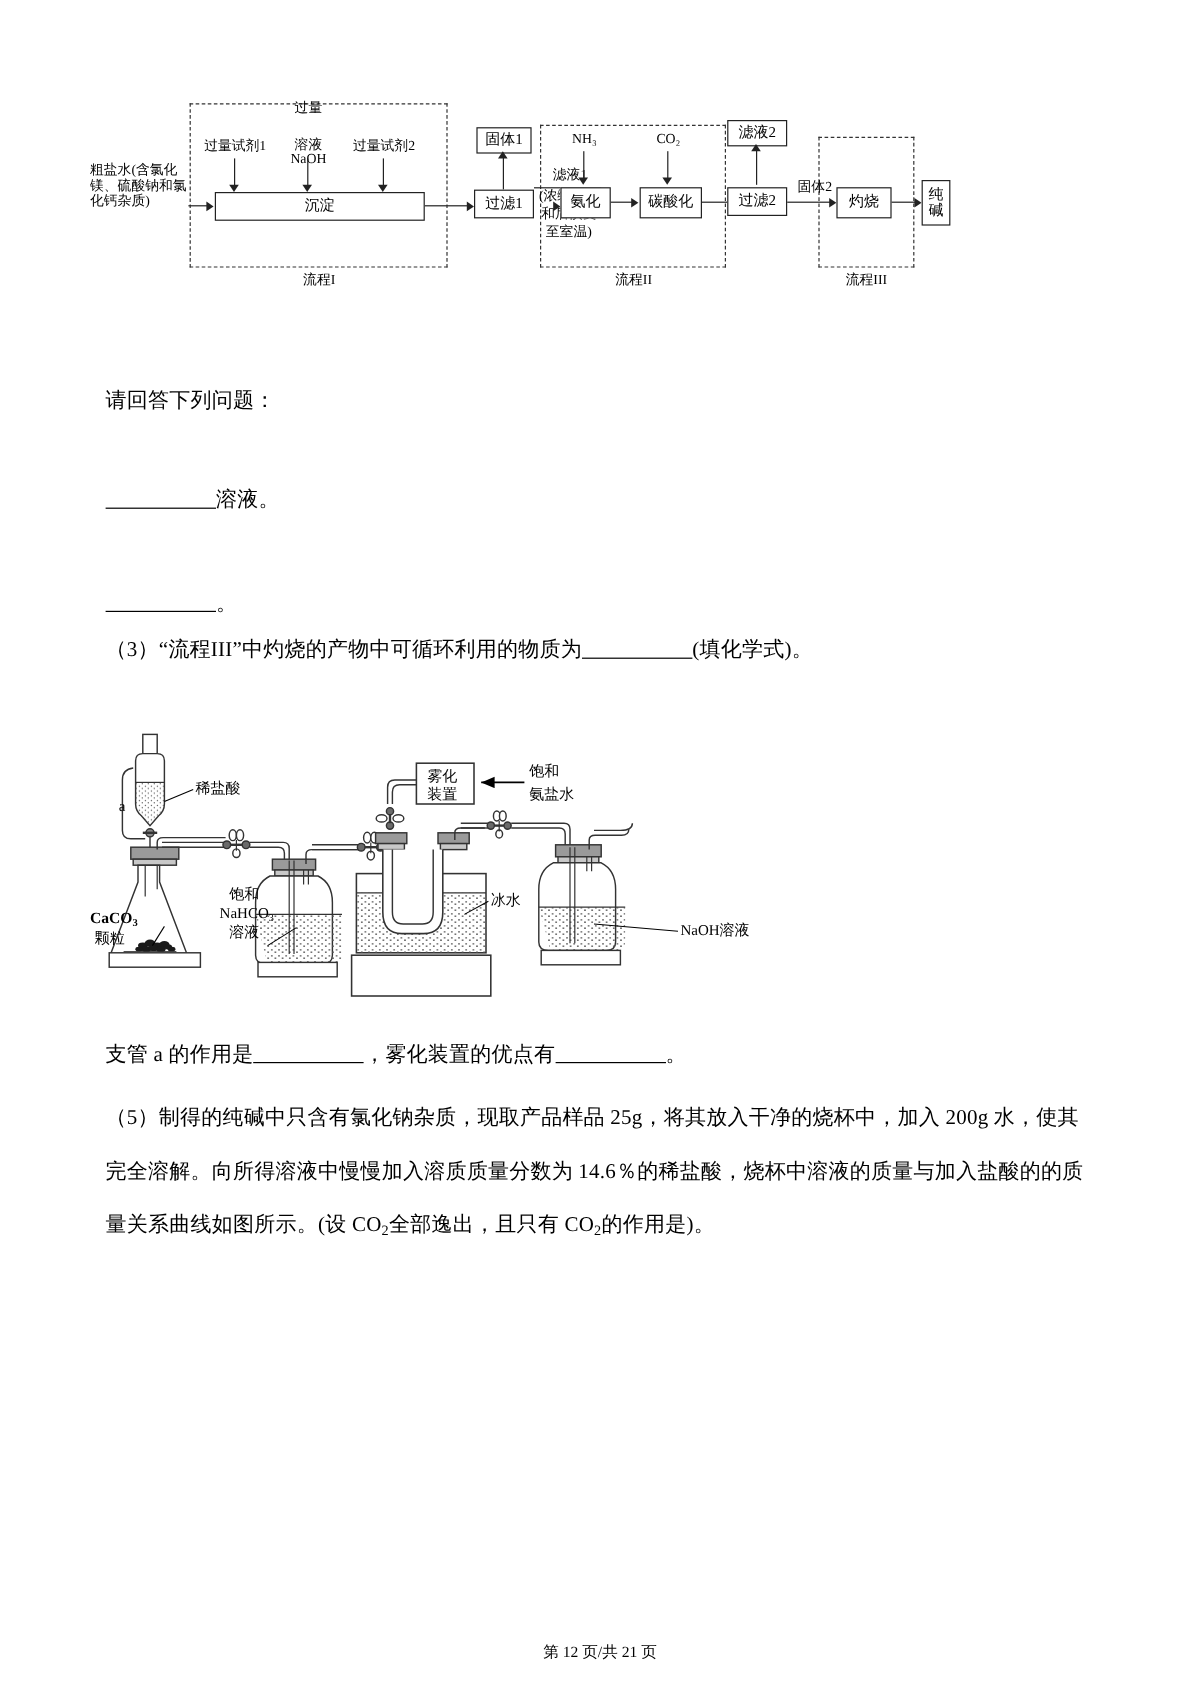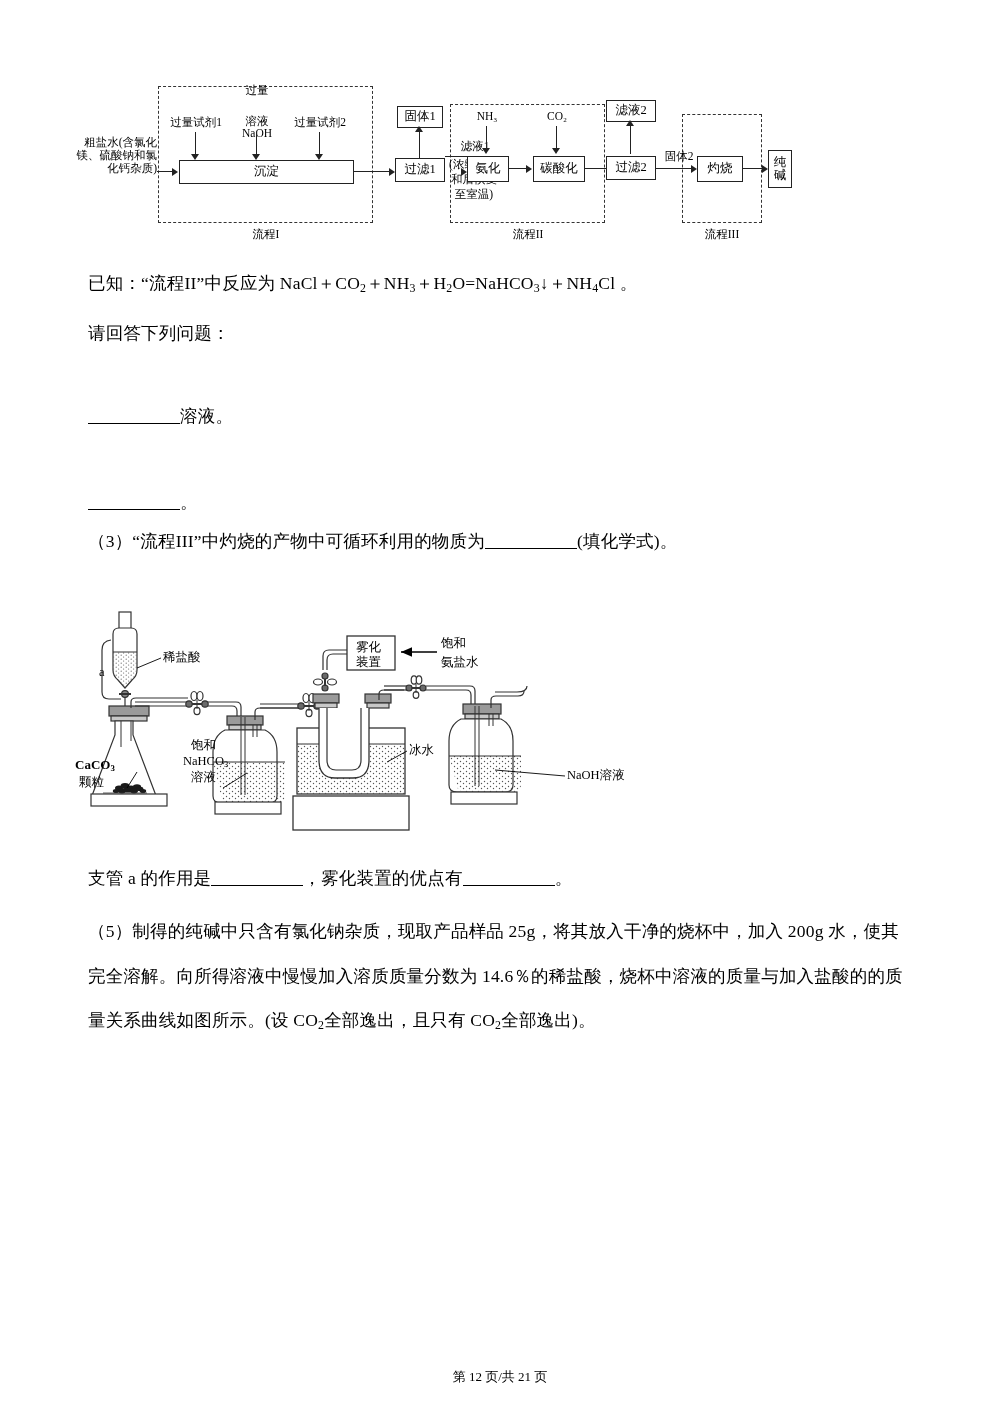--- a/index.html
+++ b/index.html
@@ -17,21 +17,21 @@
 
   
   #flow{position:absolute;left:75px;top:78px;width:725px;height:175px;}
   #flow .box{
     position:absolute;border:1px solid #222;background:#fff;
     display:flex;align-items:center;justify-content:center;
     font-size:12.5px;line-height:1.05;text-align:center;box-sizing:border-box;
   }
   #flow .dash{position:absolute;border:1.4px dashed #333;box-sizing:border-box;}
   #flow .lbl{position:absolute;font-size:11.5px;line-height:1.12;text-align:center;}
-  #flow .lbl.l{text-align:right;}
+  #flow .lbl.l{text-align:left;}
   #flow .ln{position:absolute;background:#222;}
   #flow .ar-r,#flow .ar-d,#flow .ar-u{position:absolute;width:0;height:0;}
   #flow .ar-r{border-top:4px solid transparent;border-bottom:4px solid transparent;border-left:6px solid #222;}
   #flow .ar-d{border-left:4px solid transparent;border-right:4px solid transparent;border-top:6px solid #222;}
   #flow .ar-u{border-left:4px solid transparent;border-right:4px solid transparent;border-bottom:6px solid #222;}
 
   
   #appa{position:absolute;left:75px;top:610px;width:560px;height:250px;}
   #appa .t{position:absolute;font-size:12.5px;line-height:1.12;}
   #appa .t.b{font-weight:700;}
@@ -117,23 +117,20 @@
     <div class="box" style="left:693px;top:72px;width:24px;height:38px;flex-direction:column;">
       <span>纯</span>
       <span>碱</span>
     </div>
 
     <div class="lbl" style="left:155px;top:150px;width:72px;">流程I</div>
     <div class="lbl" style="left:417px;top:150px;width:72px;">流程II</div>
     <div class="lbl" style="left:611px;top:150px;width:72px;">流程III</div>
   </div>
 
-  <div class="para" style="position:absolute;left:88px;top:275px;width:830px;">
-    <span></span>已知：“流程II”中反应为 NaCl＋CO<sub>2</sub>＋NH<sub>3</sub>＋H<sub>2</sub>O=NaHCO<sub>3</sub>↓＋NH<sub>4</sub>Cl 。
-  </div>
 
   <div class="para" style="position:absolute;left:88px;top:325px;">请回答下列问题：</div>
 
   <div class="para" style="position:absolute;left:88px;top:408px;">
     <span class="blank" style="width:92px;"></span><span>溶液。</span>
   </div>
 
   <div class="para" style="position:absolute;left:88px;top:494px;">
     <span class="blank" style="width:92px;"></span><span>。</span>
   </div>
@@ -325,18 +322,18 @@
     <div class="t" style="left:492px;top:158px;">NaOH溶液</div>
   </div>
 
   <div class="para" style="position:absolute;left:88px;top:870px;width:830px;">
     <span>支管 a 的作用是</span><span class="blank" style="width:92px;"></span><span>，雾化装置的优点有</span><span class="blank" style="width:92px;"></span><span>。</span>
   </div>
 
   <div class="para" style="position:absolute;left:88px;top:923px;width:838px;">（5）制得的纯碱中只含有氯化钠杂质，现取产品样品 25g，将其放入干净的烧杯中，加入 200g 水，使其</div>
   <div class="para" style="position:absolute;left:88px;top:968px;width:838px;">完全溶解。向所得溶液中慢慢加入溶质质量分数为 14.6％的稀盐酸，烧杯中溶液的质量与加入盐酸的的质</div>
   <div class="para" style="position:absolute;left:88px;top:1012px;width:838px;">
-    <span>量关系曲线如图所示。(设 CO</span><sub>2</sub><span>全部逸出，且只有 CO</span><sub>2</sub><span>全部逸出)。</span>
+    <span>量关系曲线如图所示。(设 CO</span><sub>2</sub><span>全部逸出，且只有 CO</span><sub>2</sub><span>的作用是)。</span>
   </div>
 
   <div style="position:absolute;left:0;top:1368px;width:1000px;text-align:center;font-size:13px;">第 12 页/共 21 页</div>
 
 </div>
 
 </body></html>

